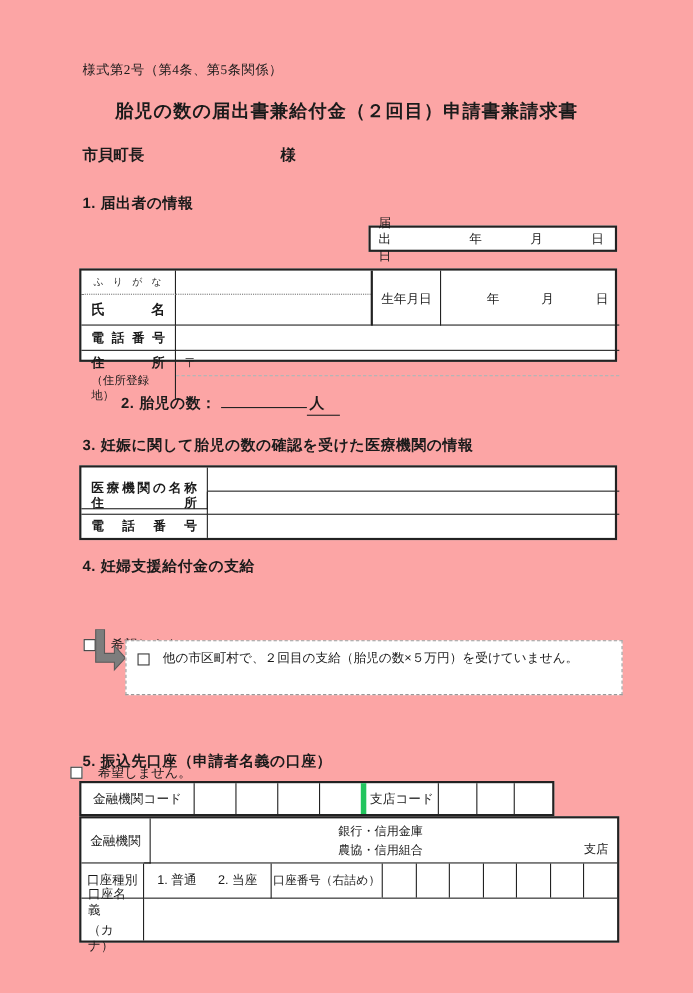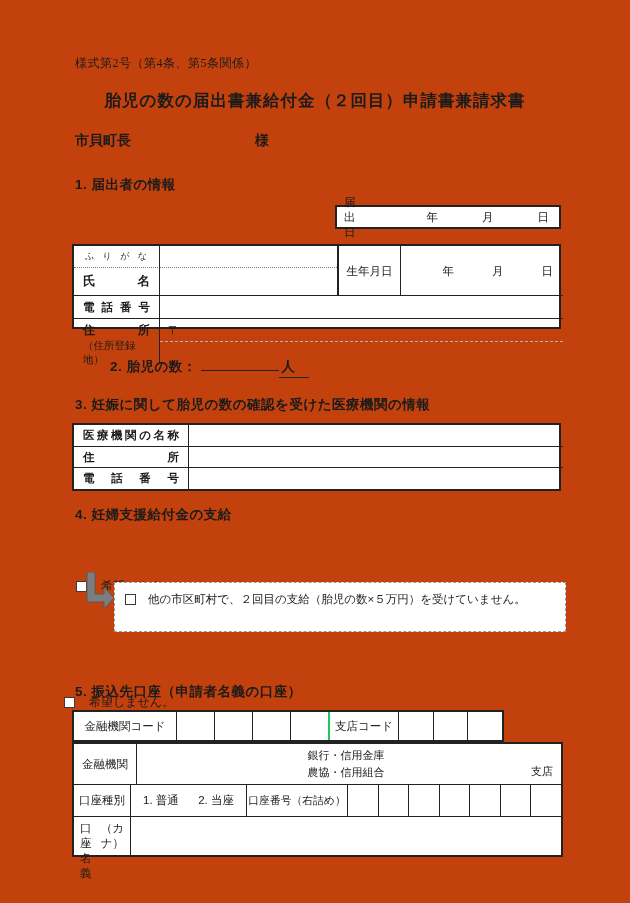--- a/index.html
+++ b/index.html
@@ -1,18 +1,18 @@
 <!DOCTYPE html>
 <html><head>
 <meta charset="utf-8">
 <style>
   * { margin:0; padding:0; box-sizing:border-box; }
   html,body { background:#ffffff; }
   .page {
-    position:relative; width:630px; height:903px; background:#c2410c;
+    position:relative; width:630px; height:903px; background:#fca5a5;
     font-family:"Liberation Sans", sans-serif; color:#1b1b1b;
     overflow:hidden;
   }
   .abs { position:absolute; }
   .serif { font-family:"Liberation Serif", serif; }
   .meta-line { font-size:12px; letter-spacing:0.5px; }
   .doc-title { width:100%; text-align:center; font-size:16.5px; font-weight:bold; letter-spacing:1px; }
   .addressee { font-size:14px; font-weight:bold; }
   .sec-heading { font-size:13.5px; font-weight:bold; letter-spacing:0.5px; }
   .body-text { font-size:11.5px; }
@@ -111,21 +111,21 @@
     <div class="cell" style="left:86px; top:95px; width:403px; height:22px;"></div>
   </div>
 
   <div class="abs" style="left:75px; top:356px;margin-left:35px;">
     <span class="sec-heading">2. 胎児の数：</span>
     <span class="blank-underline"></span><span class="unit-underlined">人</span>
   </div>
 
   <div class="abs sec-heading" style="left:75px; top:396px;">3. 妊娠に関して胎児の数の確認を受けた医療機関の情報</div>
   <div class="tbox" style="left:72px; top:423px; width:489px; height:68px;">
-    <div class="cell b-r b-b" style="left:0; top:0; width:115px; height:22px; padding:0 9px;">
+    <div class="cell b-r b-b" style="left:0; top:0; width:115px; height:38px; padding:0 9px;">
       <span class="lab just" style="font-weight:bold; font-size:11.5px;">医療機関の名称</span>
     </div>
     <div class="cell b-b" style="left:115px; top:0; width:374px; height:22px;"></div>
     <div class="cell b-r b-b" style="left:0; top:22px; width:115px; height:21px; padding:0 9px;">
       <span class="lab just" style="font-weight:bold; font-size:11.5px;">住所</span>
     </div>
     <div class="cell b-b" style="left:115px; top:22px; width:374px; height:21px;"></div>
     <div class="cell b-r" style="left:0; top:43px; width:115px; height:21px; padding:0 9px;">
       <span class="lab just" style="font-weight:bold; font-size:11.5px;">電話番号</span>
     </div>
@@ -159,21 +159,21 @@
   <div class="tbox" style="left:72px; top:710px; width:432px; height:32px;">
     <div class="cell center" style="left:0; top:0; width:102px; height:28px;">
       <span>金融機関コード</span>
     </div>
     <div class="grid-cells" style="left:102px; top:0; width:152px; height:28px;">
       <div></div>
       <div></div>
       <div></div>
       <div></div>
     </div>
-    <div class="cell center" style="left:254px; top:0; width:70px; height:28px; border-left:2px solid #22c55e;">
+    <div class="cell center" style="left:254px; top:0; width:70px; height:28px; border-left:5px solid #22c55e;">
       <span>支店コード</span>
     </div>
     <div class="grid-cells" style="left:324px; top:0; width:104px; height:28px;">
       <div></div>
       <div></div>
       <div></div>
     </div>
   </div>
 
   <div class="tbox" style="left:72px; top:742px; width:491px; height:115px;">
@@ -200,20 +200,20 @@
     <div class="grid-cells" style="left:273px; top:41px; width:214px; height:32px; border-bottom:1px solid #222;">
       <div></div>
       <div></div>
       <div></div>
       <div></div>
       <div></div>
       <div></div>
       <div></div>
     </div>
 
-    <div class="cell b-r" style="left:0; top:73px; width:57px; height:38px; padding:4px 6px; flex-direction:row; align-items:flex-start; justify-content:center; gap:3px;">
+    <div class="cell b-r" style="left:0; top:73px; width:57px; height:38px; padding:4px 6px; flex-direction:column; align-items:flex-start; justify-content:center; gap:3px;">
       <span>口座名義</span>
       <span>（カナ）</span>
     </div>
     <div class="cell" style="left:57px; top:73px; width:430px; height:38px;"></div>
   </div>
 
 </div>
 
 </body></html>

